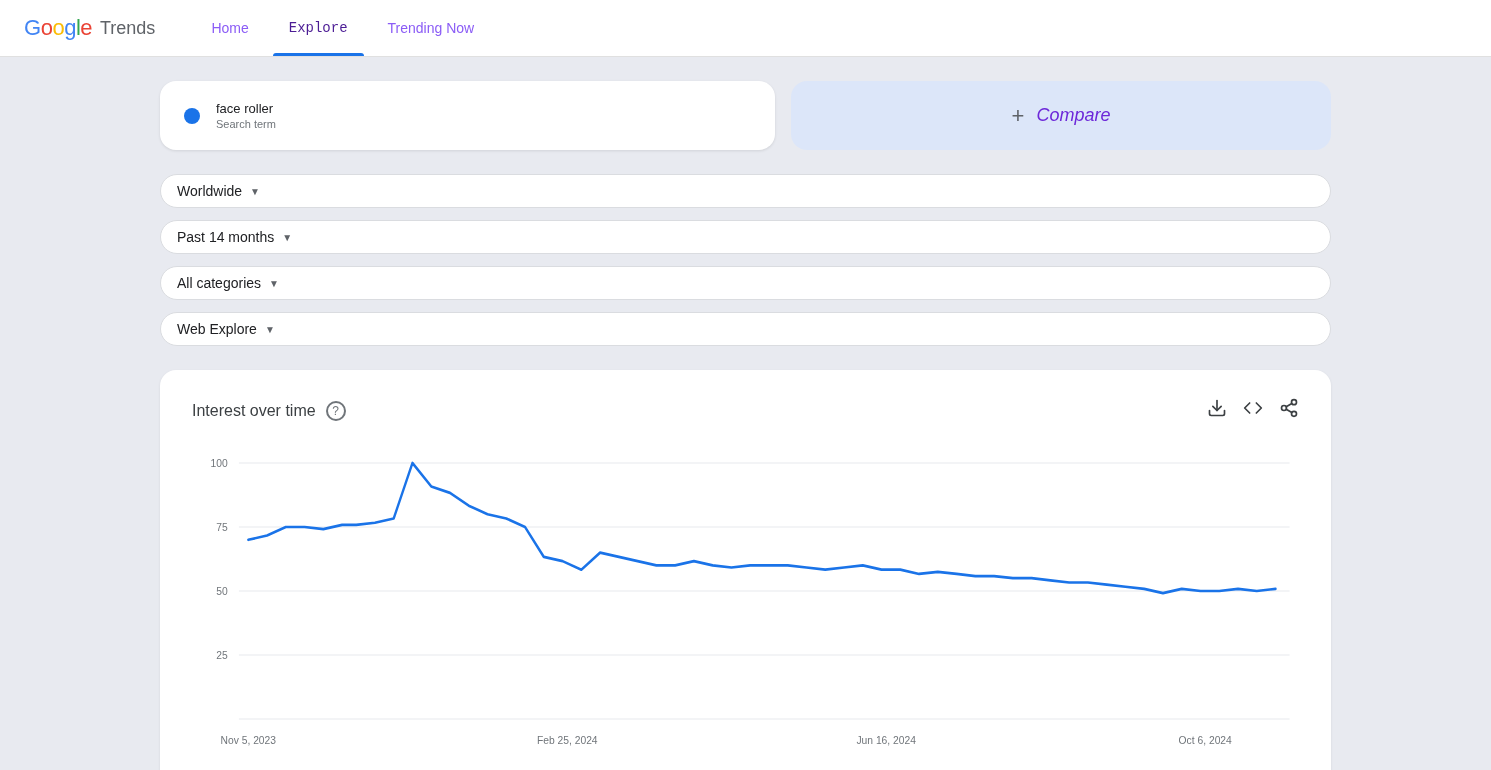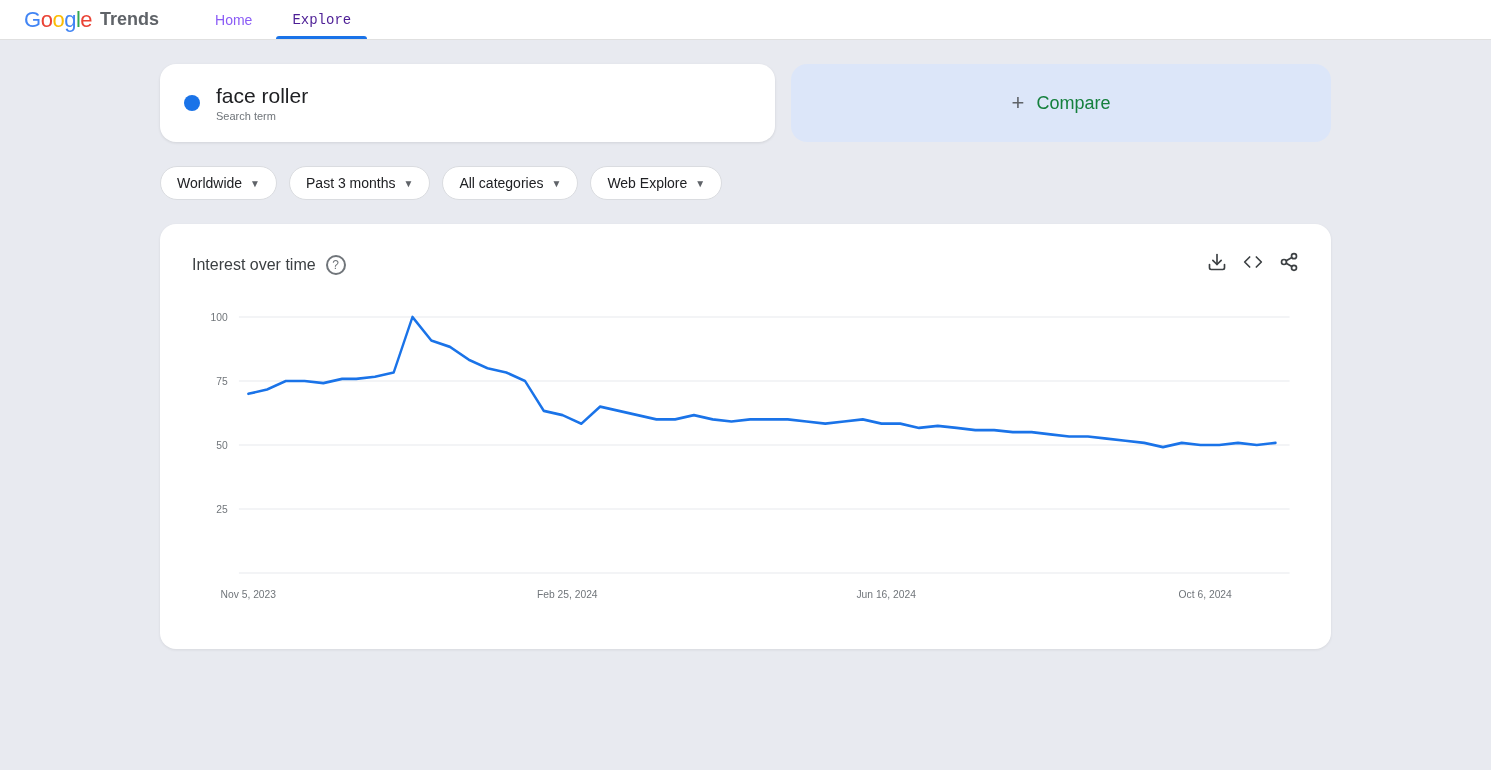--- a/index.html
+++ b/index.html
@@ -9,21 +9,21 @@
       width: 1491px;
       min-height: 770px;
       overflow-x: hidden;
     }
     
     .header {
       background: #fff;
       display: flex;
       align-items: center;
       padding: 0 24px;
-      height: 40px;
+      height: 57px;
       border-bottom: 1px solid #e0e0e0;
       position: relative;
       z-index: 10;
     }
     .logo-area {
       display: flex;
       align-items: center;
       gap: 4px;
       margin-right: 40px;
     }
@@ -34,21 +34,21 @@
     }
     .logo-g { color: #4285F4; }
     .logo-o1 { color: #EA4335; }
     .logo-o2 { color: #FBBC05; }
     .logo-g2 { color: #4285F4; }
     .logo-l { color: #34A853; }
     .logo-e { color: #EA4335; }
     .logo-trends {
       font-size: 18px;
       color: #5f6368;
-      font-weight: 700;
+      font-weight: 400;
       margin-left: 4px;
     }
     .nav {
       display: flex;
       align-items: center;
       gap: 8px;
       height: 100%;
     }
     .nav-item {
       padding: 0 16px;
@@ -99,21 +99,21 @@
     }
     .search-dot {
       width: 16px;
       height: 16px;
       border-radius: 50%;
       background: #1a73e8;
       flex-shrink: 0;
     }
     .search-text-area {}
     .search-term {
-      font-size: 21px;
+      font-size: 13px;
       color: #202124;
       font-weight: 400;
     }
     .search-type {
       font-size: 11px;
       color: #70757a;
       margin-top: 2px;
     }
     .compare-box {
       width: 540px;
@@ -124,28 +124,30 @@
       justify-content: center;
       gap: 12px;
       cursor: pointer;
     }
     .compare-plus {
       font-size: 22px;
       color: #5f6368;
     }
     .compare-label {
       font-size: 18px;
-      color: #15803d;
+      color: #6d28d9;
+      font-style: italic;
     }
     
     .filters-area {
       background: transparent;
       padding: 8px 0 16px 0;
       display: flex;
       gap: 12px;
+      flex-direction: column;
     }
     .filter-btn {
       display: flex;
       align-items: center;
       gap: 8px;
       background: #fff;
       border: 1px solid #dadce0;
       border-radius: 24px;
       padding: 8px 16px;
       font-size: 14px;
@@ -242,20 +244,21 @@
 <div class="header">
   <div class="logo-area">
     <span class="logo-google">
       <span class="logo-g">G</span><span class="logo-o1">o</span><span class="logo-o2">o</span><span class="logo-g2">g</span><span class="logo-l">l</span><span class="logo-e">e</span>
     </span>
     <span class="logo-trends">Trends</span>
   </div>
   <nav class="nav">
     <a class="nav-item">Home</a>
     <a class="nav-item active">Explore</a>
+    <a class="nav-item">Trending Now</a>
   </nav>
 </div>
 
 <div class="main">
 
   <div class="search-area">
     <div class="search-box">
       <div class="search-dot"></div>
       <div class="search-text-area">
         <div class="search-term">face roller</div>
@@ -267,21 +270,21 @@
       <span class="compare-label">Compare</span>
     </div>
   </div>
 
   <div class="filters-area">
     <button class="filter-btn">
       <span>Worldwide</span>
       <span class="chevron">▼</span>
     </button>
     <button class="filter-btn">
-      <span>Past 3 months</span>
+      <span>Past 14 months</span>
       <span class="chevron">▼</span>
     </button>
     <button class="filter-btn">
       <span>All categories</span>
       <span class="chevron">▼</span>
     </button>
     <button class="filter-btn">
       <span>Web Explore</span>
       <span class="chevron">▼</span>
     </button>

